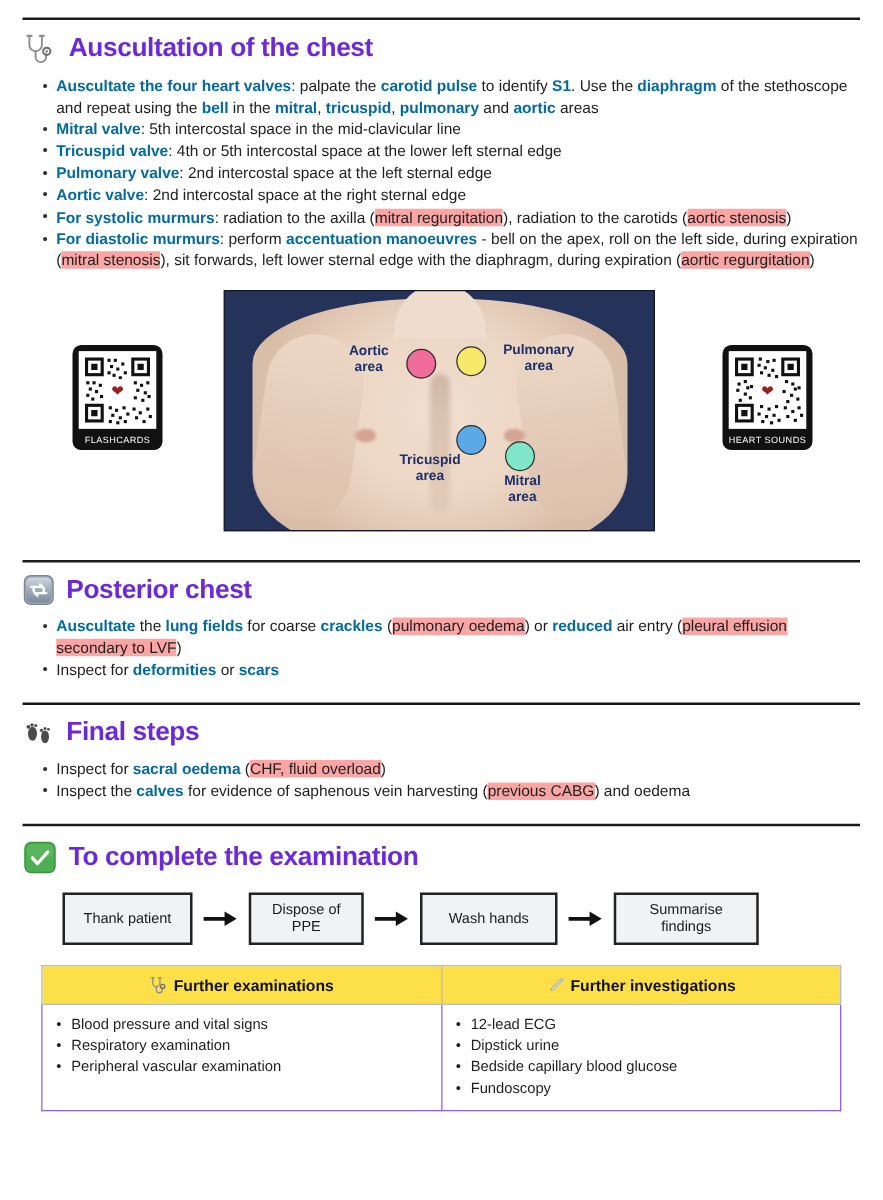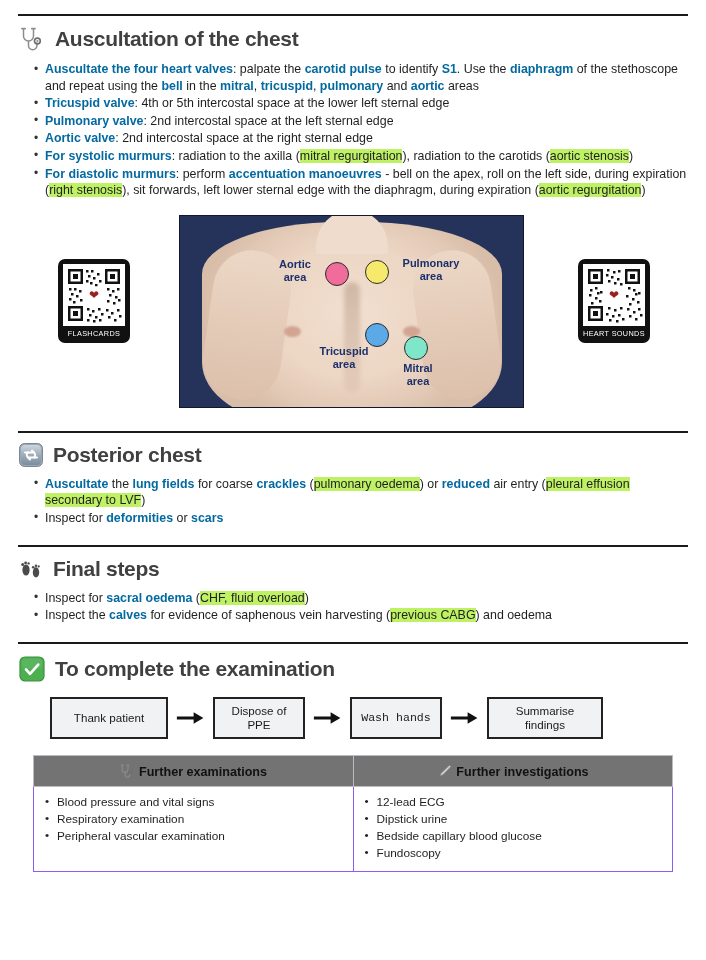--- a/index.html
+++ b/index.html
@@ -12,41 +12,41 @@
   }
   .page { position: relative; width: 706px; height: 960px; }
 
   .hr { height: 2px; background: #1a1a1a; margin: 0 18px; }
 
   .section-head {
     display: flex; align-items: center; gap: 9px;
     padding: 9px 0 4px 18px;
   }
   .section-title {
-    font-size: 21px; font-weight: bold; letter-spacing: -0.3px; color: #404040;
+    font-size: 21px; font-weight: bold; letter-spacing: -0.3px; color: #6d28d9;
   }
 
   
   .icon { display: inline-block; flex: 0 0 auto; line-height: 0; }
   .ico28 { width: 28px; height: 28px; }
   .ico26 { width: 26px; height: 26px; }
   .ico16 { width: 16px; height: 16px; vertical-align: -3px; }
 
   
   ul.bl { list-style: none; margin: 4px 0 0 0; padding: 0 18px 0 34px; }
   ul.bl > li {
     position: relative; font-size: 12.4px; line-height: 16.6px;
     margin-bottom: 1px; padding-left: 11px; color: #1f1f1f;
   }
   ul.bl > li::before {
     content: "•"; position: absolute; left: 0; top: -0.5px;
     font-size: 12px; color: #333;
   }
   b { font-weight: bold; color: #0369a1; }
-  .hl { background: #bef264; }
+  .hl { background: #fca5a5; }
 
   
   .figwrap { position: relative; height: 200px; margin-top: 14px; }
   .anatomy {
     position: absolute; left: 179px; top: 2px;
     width: 345px; height: 193px;
     background: #25335a;
     border: 1px solid #12182c;
     overflow: hidden;
   }
@@ -108,21 +108,21 @@
     padding: 0 8px;
   }
   .arrow { width: 45px; display: flex; align-items: center; justify-content: center; }
 
   
   .tbl {
     margin: 16px 33px 0 33px; border: 1px solid #b9bcc2;
     border-collapse: collapse; width: 640px; table-layout: fixed;
   }
   .tbl th {
-    background: #737373; border: 1px solid #b9bcc2;
+    background: #fde047; border: 1px solid #b9bcc2;
     font-size: 12.6px; font-weight: bold; padding: 7px 4px; color: #111;
   }
   .tbl td {
     border: 1px solid #8b5cf6; vertical-align: top; padding: 7px 10px 9px 10px;
   }
   .tbl ul { list-style: none; }
   .tbl li {
     position: relative; padding-left: 13px; font-size: 11.8px;
     line-height: 17px; color: #1f1f1f;
   }
@@ -143,25 +143,26 @@
         <path d="M10.5 16 v4.5 a4.2 4.2 0 0 0 8.4 0 V17.5" fill="none" stroke="#8d8d8d" stroke-width="1.5"></path>
         <circle cx="19.4" cy="16" r="2.9" fill="none" stroke="#6e6e6e" stroke-width="1.6"></circle>
         <circle cx="19.4" cy="16" r="1.1" fill="#8d8d8d"></circle>
       </svg>
     </span>
     <span class="section-title">Auscultation of the chest</span>
   </div>
 
   <ul class="bl" id="list-auscultation">
       <li><b>Auscultate the four heart valves</b><span>: palpate the </span><b>carotid pulse</b><span> to identify </span><b>S1</b><span>. Use the </span><b>diaphragm</b><span> of the stethoscope and repeat using the </span><b>bell</b><span> in the </span><b>mitral</b><span>, </span><b>tricuspid</b><span>, </span><b>pulmonary</b><span> and </span><b>aortic</b><span> areas</span></li>
+      <li><b>Mitral valve</b><span>: 5th intercostal space in the mid-clavicular line</span></li>
       <li><b>Tricuspid valve</b><span>: 4th or 5th intercostal space at the lower left sternal edge</span></li>
       <li><b>Pulmonary valve</b><span>: 2nd intercostal space at the left sternal edge</span></li>
       <li><b>Aortic valve</b><span>: 2nd intercostal space at the right sternal edge</span></li>
       <li><b>For systolic murmurs</b><span>: radiation to the axilla (</span><span class="hl">mitral regurgitation</span><span>), radiation to the carotids (</span><span class="hl">aortic stenosis</span><span>)</span></li>
-      <li><b>For diastolic murmurs</b><span>: perform </span><b>accentuation manoeuvres</b><span> - bell on the apex, roll on the left side, during expiration (</span><span class="hl">right stenosis</span><span>), sit forwards, left lower sternal edge with the diaphragm, during expiration (</span><span class="hl">aortic regurgitation</span><span>)</span></li>
+      <li><b>For diastolic murmurs</b><span>: perform </span><b>accentuation manoeuvres</b><span> - bell on the apex, roll on the left side, during expiration (</span><span class="hl">mitral stenosis</span><span>), sit forwards, left lower sternal edge with the diaphragm, during expiration (</span><span class="hl">aortic regurgitation</span><span>)</span></li>
     </ul>
 
   <div class="figwrap">
 
     <div class="qrcard" style="left:58px; top:46px;">
       <div class="qrbox">
         <svg viewBox="0 0 62 62" width="62" height="62">
           <rect width="62" height="62" fill="#fff"></rect>
           <g fill="#111">
             <rect x="5" y="5" width="15" height="15"></rect>
@@ -377,35 +378,35 @@
       <svg viewBox="0 0 28 28" width="28" height="28">
         <rect x="2" y="2" width="24" height="24" rx="5" fill="#4caf50" stroke="#3d9140" stroke-width="1.2"></rect>
         <rect x="3.5" y="3.5" width="21" height="10" rx="4" fill="#66bb6a" opacity="0.55"></rect>
         <path d="M8 14.4 l4 4.4 l8.2 -9.2" fill="none" stroke="#fff" stroke-width="2.7" stroke-linecap="round" stroke-linejoin="round"></path>
       </svg>
     </span>
     <span class="section-title">To complete the examination</span>
   </div>
 
   <div class="flow" id="flow-chart">
-      <div class="fbox" style="width: 118px;">Thank patient</div>
+      <div class="fbox" style="width: 104px;">Thank patient</div>
       <div class="arrow">
         <svg viewBox="0 0 34 16" width="30" height="16">
           <path d="M1 8 H21" stroke="#111" stroke-width="3.4" stroke-linecap="butt"></path>
           <path d="M20 1.5 L31 8 L20 14.5 Z" fill="#111"></path>
         </svg>
       </div>
       <div class="fbox" style="width: 92px;">Dispose of PPE</div>
       <div class="arrow">
         <svg viewBox="0 0 34 16" width="30" height="16">
           <path d="M1 8 H21" stroke="#111" stroke-width="3.4" stroke-linecap="butt"></path>
           <path d="M20 1.5 L31 8 L20 14.5 Z" fill="#111"></path>
         </svg>
       </div>
-      <div class="fbox" style="width: 92px; font-family: Liberation Mono, monospace;">Wash hands</div>
+      <div class="fbox" style="width: 110px;">Wash hands</div>
       <div class="arrow">
         <svg viewBox="0 0 34 16" width="30" height="16">
           <path d="M1 8 H21" stroke="#111" stroke-width="3.4" stroke-linecap="butt"></path>
           <path d="M20 1.5 L31 8 L20 14.5 Z" fill="#111"></path>
         </svg>
       </div>
       <div class="fbox" style="width: 116px;">Summarise findings</div>
     </div>
 
   <table class="tbl">

